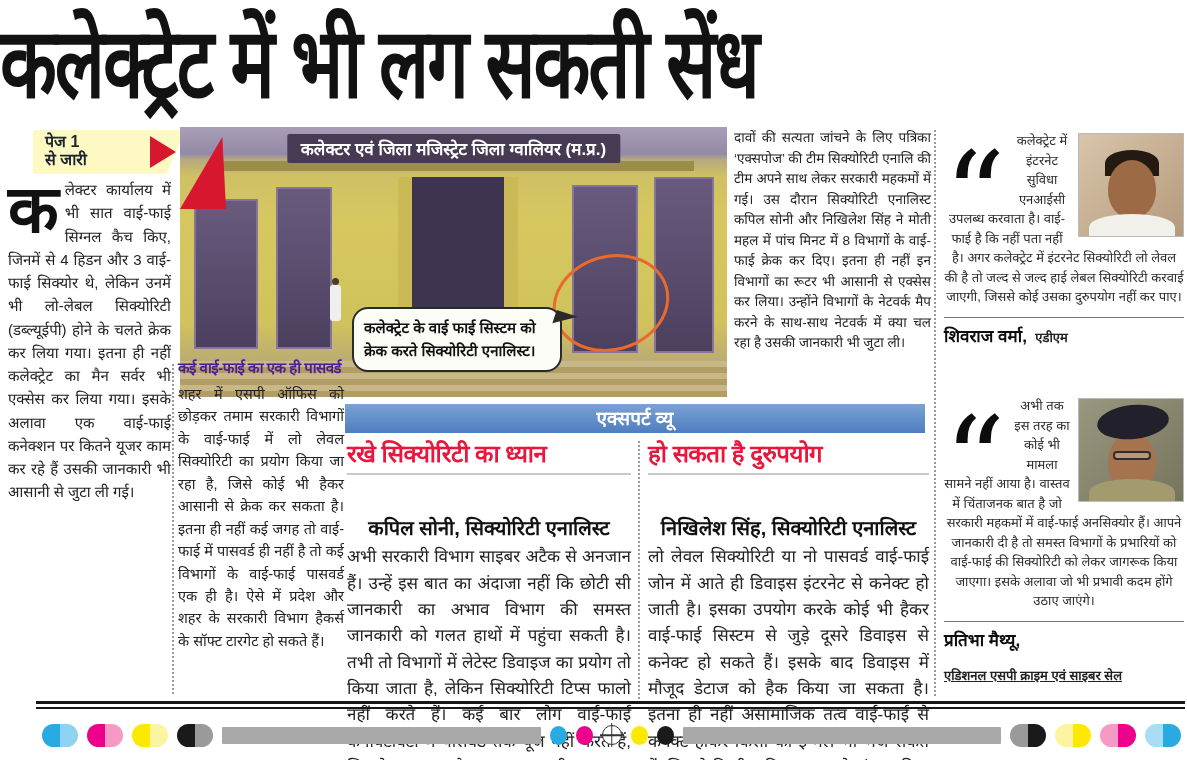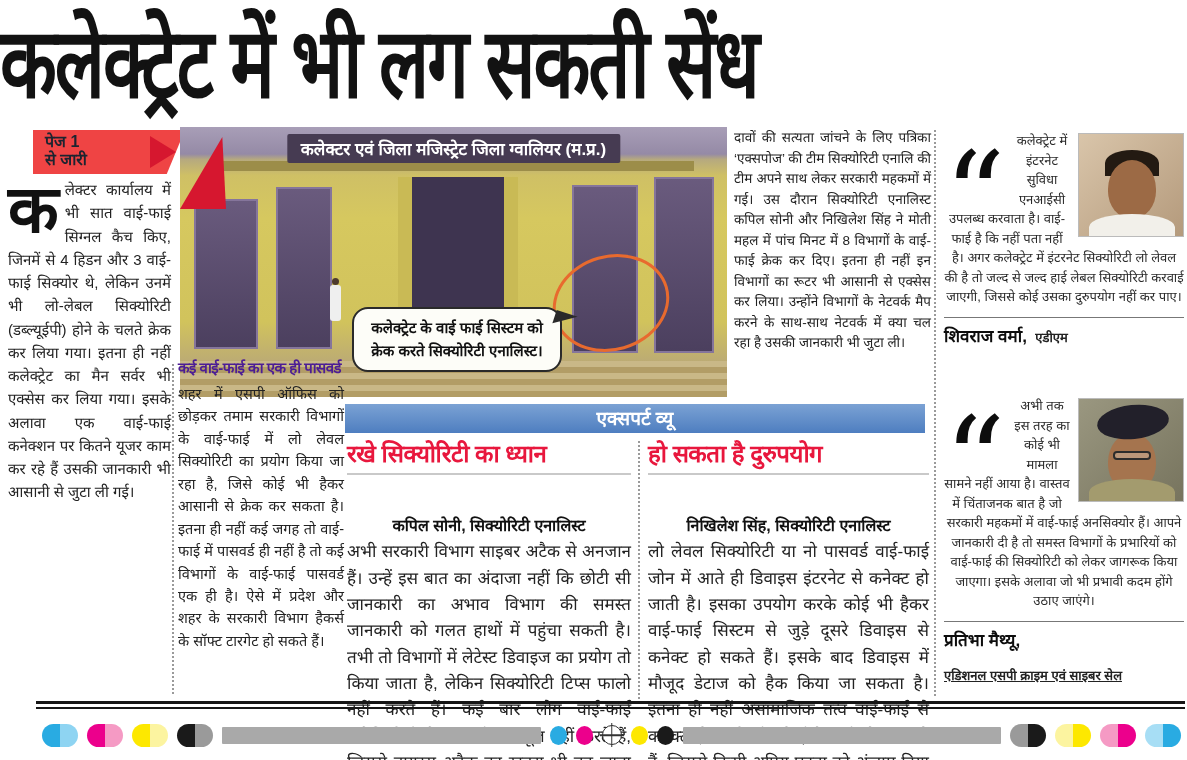--- a/index.html
+++ b/index.html
@@ -6,21 +6,21 @@
   html,body { background:#ffffff; }
   body { font-family:"Liberation Sans", sans-serif; color:#1a1a1a; }
   #paper { position:relative; width:1187px; height:760px; background:#fff; overflow:hidden; }
 
   
   .headline { position:absolute; left:0; top:2px; width:100%; height:122px; text-align:left; overflow:hidden; }
   .headline span { display:inline-block; font-size:74px; font-weight:bold; color:#121212; letter-spacing:-2px;
                    transform:scaleY(1.32); transform-origin:50% 28%; white-space:nowrap; }
 
   
-  .tag { position:absolute; left:33px; top:130px; width:152px; height:44px; background:#ef4444;
+  .tag { position:absolute; left:33px; top:130px; width:152px; height:44px; background:#fef9c3;
          clip-path:polygon(0 0, 100% 0, 88% 100%, 0 100%); }
   .tag .tag-text { position:absolute; left:12px; top:3px; font-size:16px; font-weight:bold; color:#1c2430; line-height:1.15; }
   .tag-arrow { position:absolute; left:150px; top:136px; width:0; height:0;
                border-top:16px solid transparent; border-bottom:16px solid transparent; border-left:26px solid #d6172f; }
 
   
   .left-col { position:absolute; left:8px; top:178px; width:163px; height:500px; font-size:15px; line-height:1.55;
               text-align:justify; color:#222; font-weight:500; }
   .dropcap { float:left; font-size:66px; line-height:.82; font-weight:bold; color:#111; padding:4px 6px 0 0; }
 
@@ -39,21 +39,21 @@
                 border-left:14px solid #c9ba55; border-right:14px solid #c9ba55; }
   .ph-steps { position:absolute; left:0; bottom:0; width:100%; height:36px;
               background:repeating-linear-gradient(180deg,#c9b887 0 6px,#b29d66 6px 12px); }
   .ph-person { position:absolute; left:150px; top:158px; width:11px; height:36px; background:#efefef; border-radius:3px; }
   .ph-person::before { content:""; position:absolute; left:2px; top:-7px; width:7px; height:7px; border-radius:50%; background:#4e3b2e; }
   .ph-redwedge { position:absolute; left:0; top:10px; width:46px; height:72px; background:#d6172f;
                  clip-path:polygon(92% 0, 0 100%, 100% 100%); }
   .ph-circle { position:absolute; left:372px; top:128px; width:118px; height:96px; border:3px solid #e86a2e;
                border-radius:50%; transform:rotate(-16deg); }
   .bubble { position:absolute; left:172px; top:180px; width:210px; background:#fdfdf8; border:2px solid #2a2a2a;
-            border-radius:16px; padding:8px 10px; font-size:15px; font-weight:bold; text-align:center; line-height:1.5; color:#111; }
+            border-radius:16px; padding:8px 10px; font-size:15px; font-weight:bold; text-align:left; line-height:1.5; color:#111; }
   .bubble::after { content:""; position:absolute; right:-16px; top:4px; width:0; height:0;
                    border-left:22px solid #2a2a2a; border-bottom:14px solid transparent; transform:rotate(18deg); }
 
   
   .pwd-sec { position:absolute; left:178px; top:360px; width:166px; height:336px; }
   .pwd-sec h2 { font-size:15px; line-height:1.12; color:#4c1d95; margin-bottom:6px; letter-spacing:-.5px; }
   .pwd-sec p { font-size:14.5px; line-height:1.55; text-align:justify; color:#222; }
 
   
   .proof-sec { position:absolute; left:734px; top:128px; width:197px; height:272px; }
@@ -62,21 +62,21 @@
   .proof-sec p { font-size:13.5px; line-height:1.52; text-align:justify; color:#222; }
 
   
   .expert-bar { position:absolute; left:345px; top:404px; width:580px; height:29px;
                 background:linear-gradient(180deg,#7ba2d4,#4e7ec0); color:#fff; font-size:19px; font-weight:bold;
                 text-align:center; line-height:29px; }
   .expert { position:absolute; top:441px; width:284px; }
   .expert.e1 { left:347px; } .expert.e2 { left:648px; width:281px; }
   .expert h3 { font-size:24px; color:#e8173d; line-height:1.05; letter-spacing:-.5px; padding-bottom:7px;
                border-bottom:2px solid #c9c9c9; margin-bottom:6px; }
-  .expert .byline { font-size:16px; font-weight:bold; text-align:center; color:#111; margin-bottom:3px;margin-top:39px; }
+  .expert .byline { font-size:20px; font-weight:bold; text-align:center; color:#111; margin-bottom:3px;margin-top:39px; }
   .expert p { font-size:17px; line-height:1.55; text-align:justify; color:#222; }
 
   
   .vsep { position:absolute; width:0; border-left:2px dotted #9a9a9a; }
   .vs1 { left:172px; top:364px; height:330px; }
   .vs2 { left:638px; top:441px; height:258px; }
   .vs3 { left:934px; top:130px; height:566px; }
 
   
   .quote { position:absolute; left:944px; width:240px; }

